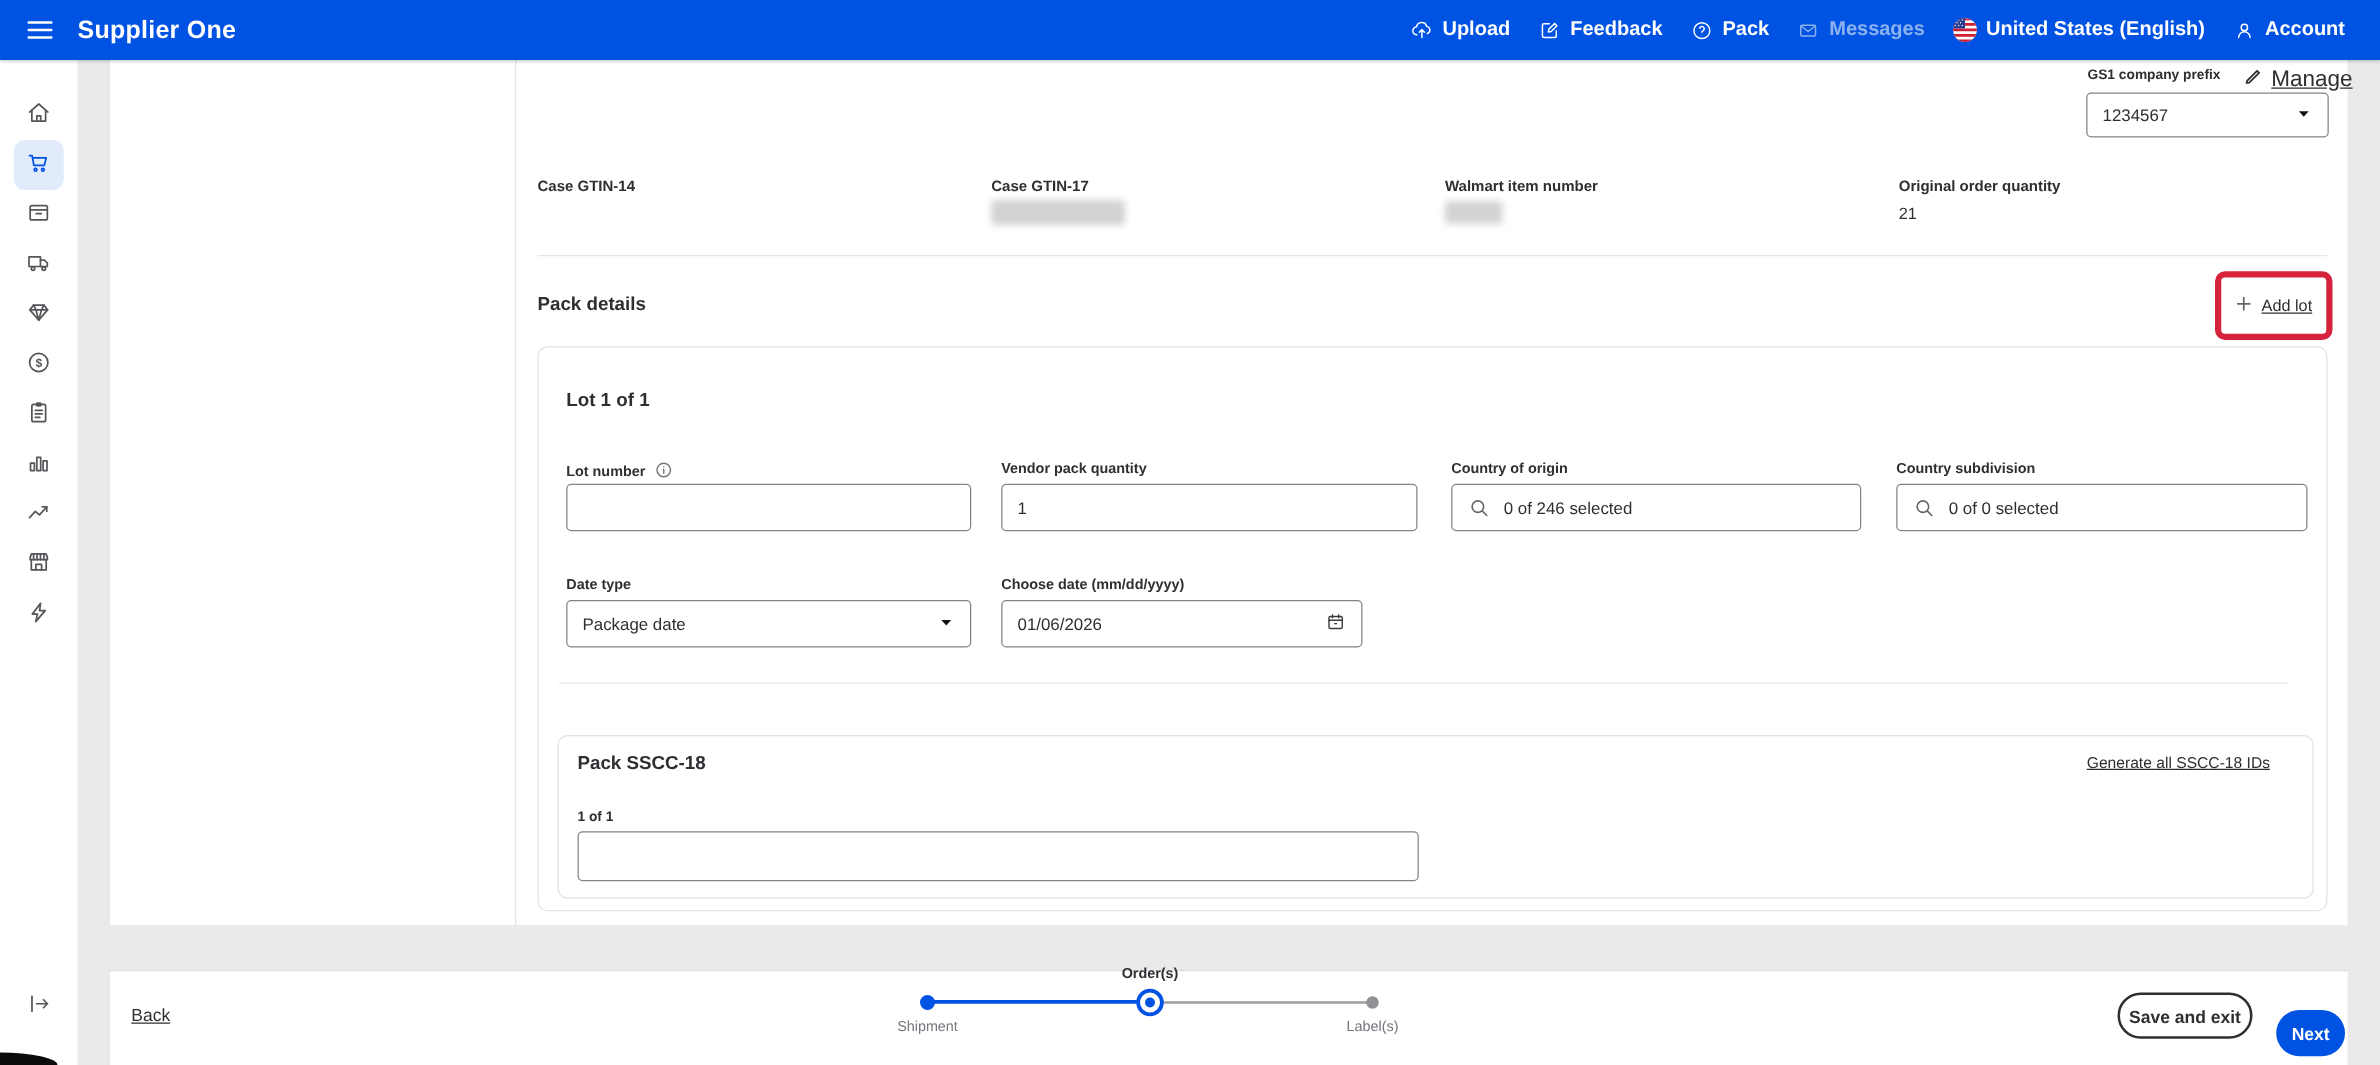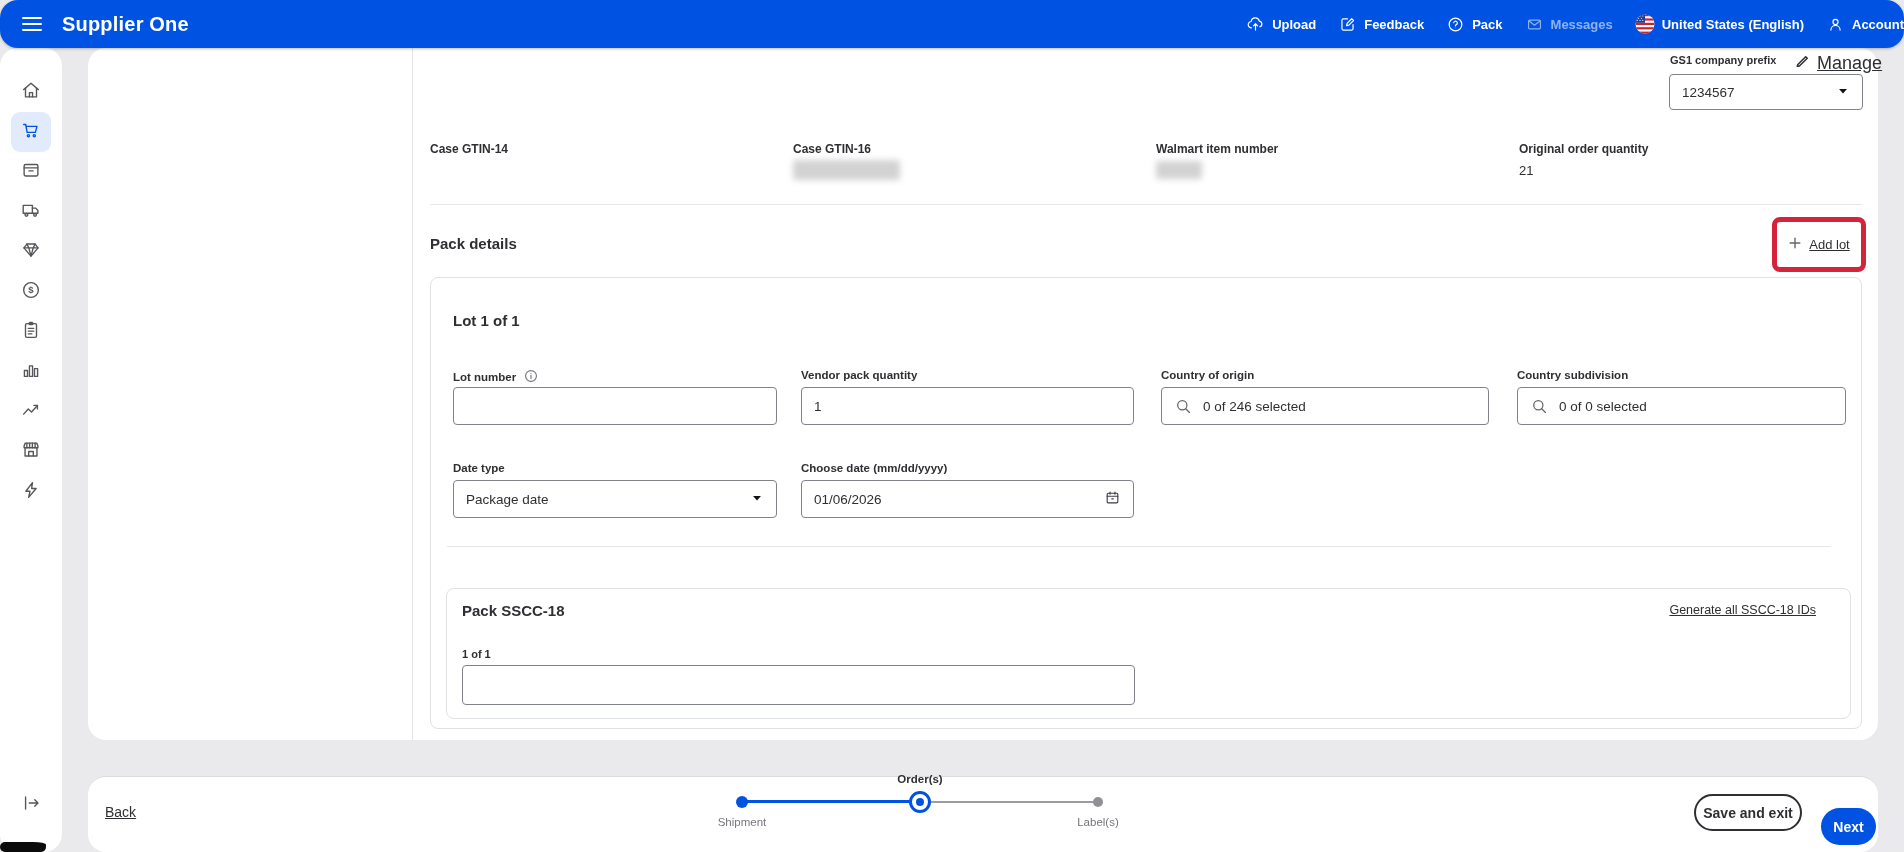--- a/index.html
+++ b/index.html
@@ -2,32 +2,32 @@
 <html><head>
 <meta charset="utf-8">
 <style>
   * { box-sizing: border-box; }
   html,body { margin:0; padding:0; }
   body {
     width:1904px; height:852px; position:relative; overflow:hidden;
     background:#eaeaec; color:#2e2f32;
     font-family:"Liberation Sans","DejaVu Sans",sans-serif;
   }
-  .abs { position:absolute;border-radius:18px; }
+  .abs { position:absolute; }
 
   
   .topbar { left:0; top:0; width:1904px; height:48px; background:#0053e2;
     display:flex; align-items:center; color:#fff; z-index:20;
     box-shadow:0 1px 3px rgba(0,0,0,.25); }
   .hamburger { margin-left:22px; width:20px; height:14px; display:flex; flex-direction:column;
     justify-content:space-between; cursor:pointer; }
   .hamburger span { height:2px; background:#fff; border-radius:1px; }
   .brand { margin-left:20px; font-size:20px; font-weight:bold; letter-spacing:.2px; }
-  .topnav { margin-left:auto; display:flex; align-items:center; gap:22px;
-    font-size:13px; font-weight:600; }
+  .topnav { margin-left:auto; padding-right:28px; display:flex; align-items:center; gap:22px;
+    font-size:16px; font-weight:600; }
   .navitem { display:flex; align-items:center; gap:7px; cursor:pointer; white-space:nowrap; }
   .navitem.disabled { opacity:.55; cursor:default; }
   .navitem svg { display:block; }
 
   
   .sidebar { left:0; top:48px; width:62px; height:804px; background:#fff; z-index:10; }
   .side-icons { padding-top:24px; display:flex; flex-direction:column; align-items:center; }
   .side-tile { width:40px; height:40px; display:flex; align-items:center; justify-content:center;
     border-radius:9px; cursor:pointer; }
   .side-tile.active { background:#e1ebfc; }
@@ -275,21 +275,21 @@
 </span>
 <a class="abs link" style="left:1817px; top:53px; font-size:18px;">Manage</a>
 <div class="abs select-box" style="left:1669px; top:74px; width:194px; height:36px;">
   <span>1234567</span>
   <span><svg width="14" height="14" viewBox="0 0 16 16">
         <path d="M3.5 5.8 8 10.8l4.5-5z" fill="#131316"></path>
       </svg></span>
 </div>
 
 <div class="abs col-label" style="left:430px; top:142px;">Case GTIN-14</div>
-<div class="abs col-label" style="left:793px; top:142px;">Case GTIN-16</div>
+<div class="abs col-label" style="left:793px; top:142px;">Case GTIN-17</div>
 <div class="abs col-label" style="left:1156px; top:142px;">Walmart item number</div>
 <div class="abs col-label" style="left:1519px; top:142px;">Original order quantity</div>
 <div class="abs redacted" style="left:793px; top:160px; width:107px; height:20px;"></div>
 <div class="abs redacted" style="left:1156px; top:161px; width:46px; height:18px;"></div>
 <div class="abs value-text" style="left:1519px; top:163px;">21</div>
 
 <div class="abs hr" style="left:430px; top:204px; width:1432px;"></div>
 
 <div class="abs" style="left:430px; top:235px; font-size:15px; font-weight:bold;">Pack details</div>
 <div class="abs highlight-red" style="left:1772px; top:217px; width:94px; height:55px;"></div>
@@ -342,21 +342,21 @@
 
 <div class="abs field-label" style="left:453px; top:462px;">Date type</div>
 <div class="abs field-label" style="left:801px; top:462px;">Choose date (mm/dd/yyyy)</div>
 
 <div class="abs select-box" style="left:453px; top:480px; width:324px; height:38px;">
   <span>Package date</span>
   <span><svg width="14" height="14" viewBox="0 0 16 16">
         <path d="M3.5 5.8 8 10.8l4.5-5z" fill="#131316"></path>
       </svg></span>
 </div>
-<div class="abs select-box" style="left:801px; top:480px; width:333px; height:38px;">
+<div class="abs select-box" style="left:801px; top:480px; width:289px; height:38px;">
   <span>01/06/2026</span>
   <span><svg class="icon-grey" style="stroke:#3b3c40" width="17" height="17" viewBox="0 0 24 24">
         <rect x="4.5" y="6" width="15" height="13.5" rx="1.5"></rect>
         <path d="M4.5 10.2h15M8.5 4.3v3M15.5 4.3v3"></path>
         <path d="M11 14h2"></path>
       </svg></span>
 </div>
 
 <div class="abs hr" style="left:447px; top:546px; width:1384px;"></div>
 

